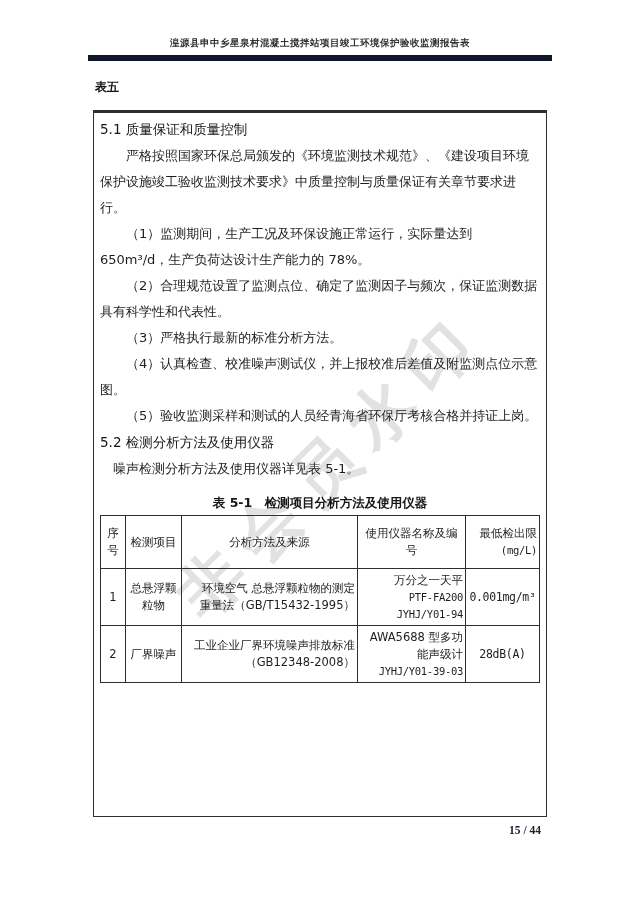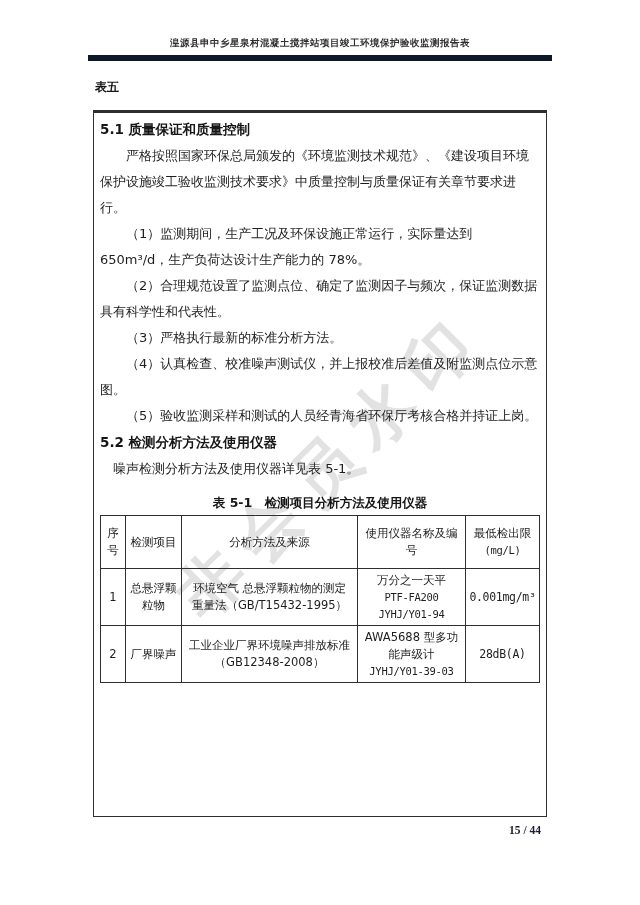--- a/index.html
+++ b/index.html
@@ -23,34 +23,34 @@
     font-size:64px;letter-spacing:16px;color:#e2e2e2;font-weight:bold;
     white-space:nowrap;z-index:0;user-select:none;
   }
   
   .main-box{
     position:absolute;left:93px;top:110px;width:454px;height:707px;
     box-sizing:border-box;
     border:1.5px solid #2e2e2e;border-top-width:3px;
     padding:3px 6px 0 6px;z-index:1;background:transparent;
   }
-  .sec-heading{font-size:13.5px;font-weight:bold;line-height:27px;color:#161616;}
+  .sec-heading{font-size:13.5px;font-weight:normal;line-height:27px;color:#161616;}
   .body-para{margin:0;font-size:13px;line-height:26px;text-indent:2em;color:#1e1e1e;}
   .body-para.intro{text-indent:1em;}
   
   .tbl-caption{margin-top:11px;text-align:center;font-size:12.5px;font-weight:bold;line-height:20px;color:#161616;}
   table.analysis{border-collapse:collapse;width:100%;margin-top:2px;table-layout:fixed;}
   table.analysis th,table.analysis td{
     border:1.5px solid #2e2e2e;text-align:center;vertical-align:middle;
     font-size:11.5px;font-weight:normal;padding:2px 2px;line-height:17px;
     background:transparent;color:#1e1e1e;overflow:hidden;
   }
   table.analysis thead th{height:48px;}
   table.analysis tbody tr{height:57px;}
-  .line{display:block;}
+  .line{display:block;text-align:right;}
   .code{font-family:"DejaVu Sans Mono",monospace;font-size:10.5px;letter-spacing:-0.3px;}
   
   .footer-page{
     position:absolute;right:99px;top:824px;
     font-family:"Liberation Serif",serif;font-weight:bold;font-size:11.5px;color:#1d1d30;margin-left:40px;
   }
 </style>
 </head>
 <body>
 

